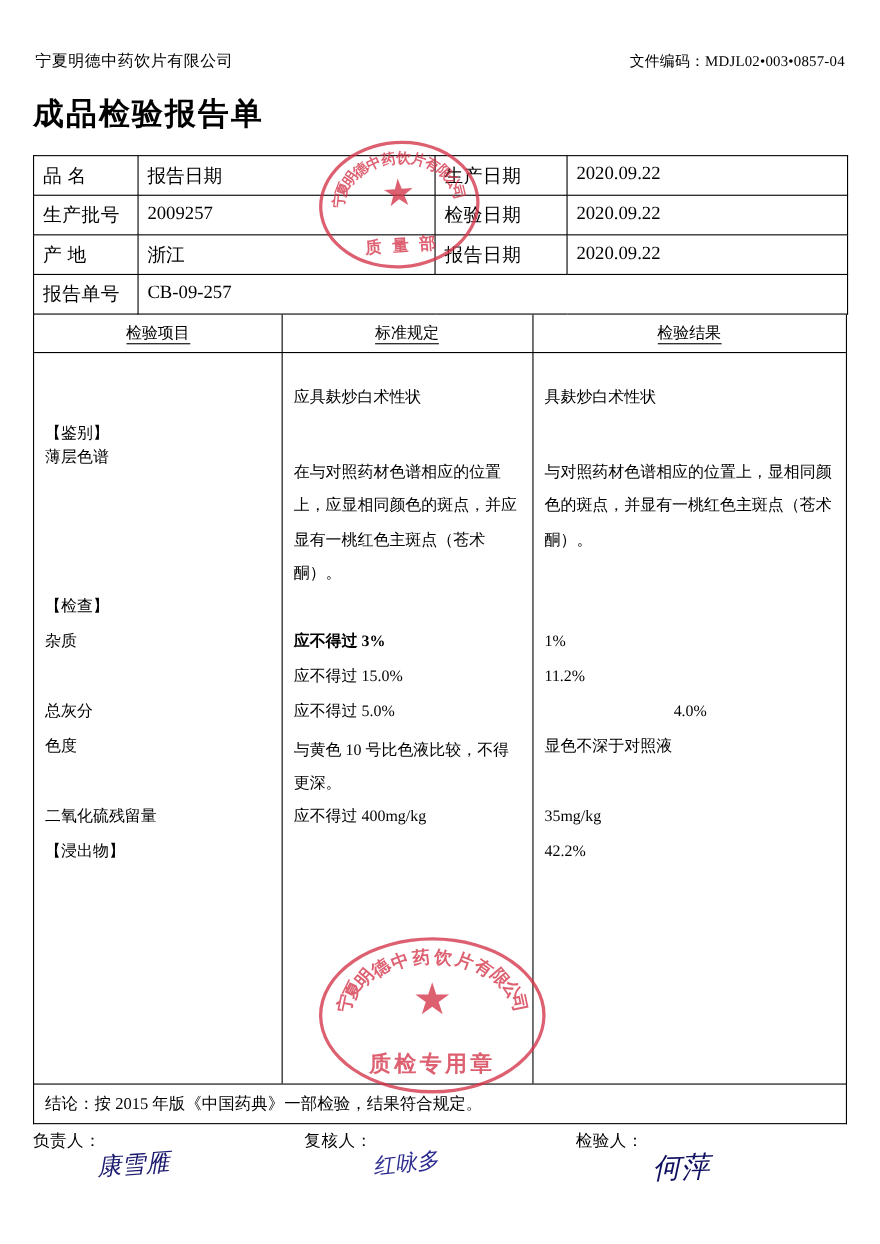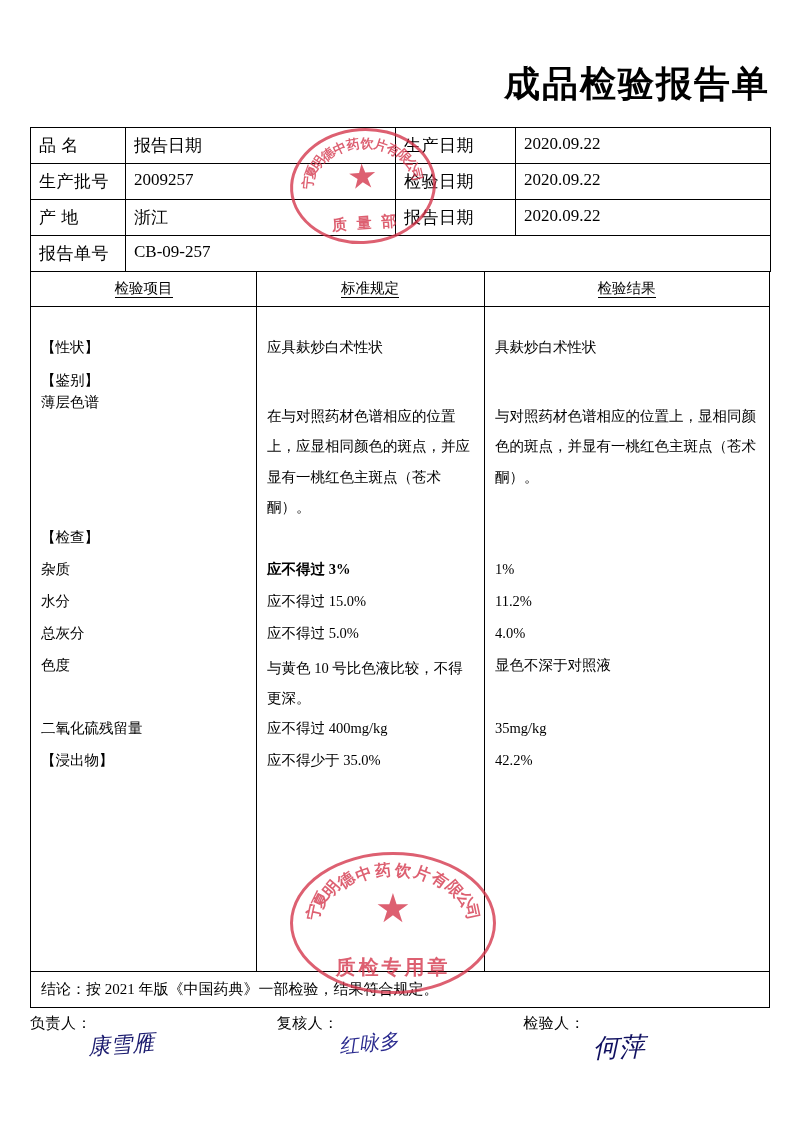--- a/index.html
+++ b/index.html
@@ -28,22 +28,22 @@
     justify-content: space-between;
     align-items: flex-end;
     font-size: 14.5px;
     padding: 0 2px 6px 2px;
   }
   .company-name { letter-spacing: 0.5px; }
   .doc-code { font-size: 13.5px; letter-spacing: 0.2px; }
 
   
   .main-title {
-    text-align: right;
-    font-size: 36px;
+    text-align: left;
+    font-size: 28px;
     font-weight: bold;
     letter-spacing: 2px;
     margin: 14px 0 18px 0;
     font-family: Liberation Sans, sans-serif;
   }
 
   
   table.report {
     width: 100%;
     border-collapse: collapse;
@@ -200,20 +200,26 @@
     font-weight: bold;
     transform-origin: 0 0;
   }
   .stamp-bottom .arc-char { font-size: 16px; }
 </style>
 </head>
 <body>
 
 <div class="page">
 
+  <div class="header-row">
+    <div class="company-name">宁夏明德中药饮片有限公司</div>
+    <div class="doc-code">
+      <span>文件编码：</span><span>MDJL02•003•0857-04</span>
+    </div>
+  </div>
 
   <div class="main-title">成品检验报告单</div>
 
   <table class="report">
     <colgroup>
       <col class="c1">
         <col class="c2">
         <col class="c3">
         <col class="c4">
     </colgroup>
@@ -246,58 +252,55 @@
   <div class="body-wrap">
     <div class="vline v1"></div>
     <div class="vline v2"></div>
 
     <div class="hhead">
       <div class="h h1"><span>检验项目</span></div>
       <div class="h h2"><span>标准规定</span></div>
       <div class="h h3"><span>检验结果</span></div>
     </div>
 
-    <div class="entry col1" style="top:63px;">【性状】</div>
     <div class="entry col2" style="top:63px;">应具麸炒白术性状</div>
     <div class="entry col3" style="top:63px;">具麸炒白术性状</div>
 
     <div class="entry col1" style="top:96px;">【鉴别】</div>
 
     <div class="entry col1" style="top:118px;">薄层色谱</div>
     <div class="entry col2" style="top:129px; line-height:2.1;">在与对照药材色谱相应的位置上，应显相同颜色的斑点，并应显有一桃红色主斑点（苍术酮）。</div>
     <div class="entry col3" style="top:129px; line-height:2.1;">与对照药材色谱相应的位置上，显相同颜色的斑点，并显有一桃红色主斑点（苍术酮）。</div>
 
     <div class="entry col1" style="top:253px;">【检查】</div>
 
     <div class="entry col1" style="top:285px;">杂质</div>
     <div class="entry col2" style="top:285px;font-weight:bold;">应不得过 3%</div>
     <div class="entry col3" style="top:285px;">1%</div>
 
-    <div class="entry col1" style="top:317px;">水分</div>
     <div class="entry col2" style="top:317px;">应不得过 15.0%</div>
     <div class="entry col3" style="top:317px;">11.2%</div>
 
     <div class="entry col1" style="top:349px;">总灰分</div>
     <div class="entry col2" style="top:349px;">应不得过 5.0%</div>
-    <div class="entry col3" style="top:349px;">4.0%</div>
+    <div class="entry col3" style="top:349px;text-align:center;">4.0%</div>
 
     <div class="entry col1" style="top:381px;">色度</div>
     <div class="entry col2" style="top:381px; line-height:2.1;">与黄色 10 号比色液比较，不得更深。</div>
     <div class="entry col3" style="top:381px;">显色不深于对照液</div>
 
     <div class="entry col1" style="top:444px;">二氧化硫残留量</div>
     <div class="entry col2" style="top:444px;">应不得过 400mg/kg</div>
     <div class="entry col3" style="top:444px;">35mg/kg</div>
 
     <div class="entry col1" style="top:476px;">【浸出物】</div>
-    <div class="entry col2" style="top:476px;">应不得少于 35.0%</div>
     <div class="entry col3" style="top:476px;">42.2%</div>
   </div>
 
-  <div class="concl">结论：按 2021 年版《中国药典》一部检验，结果符合规定。</div>
+  <div class="concl">结论：按 2015 年版《中国药典》一部检验，结果符合规定。</div>
 
   <div class="signs">
     <div class="sign-block">
       <span class="sign-label">负责人：</span>
       <span class="sign-hand h1">康雪雁</span>
     </div>
     <div class="sign-block">
       <span class="sign-label">复核人：</span>
       <span class="sign-hand h2">红咏多</span>
     </div>

